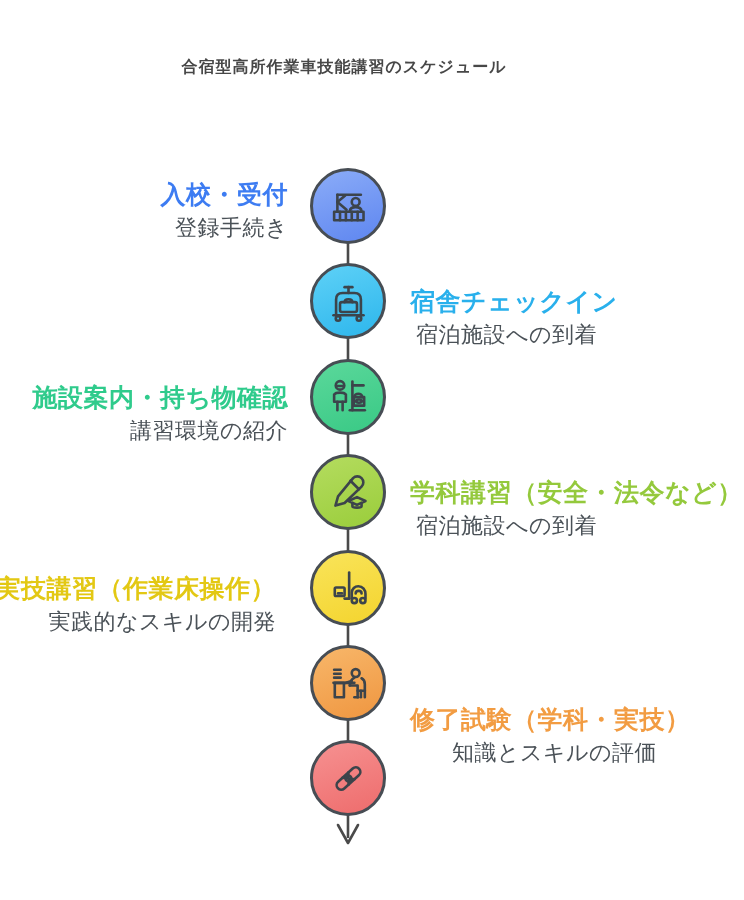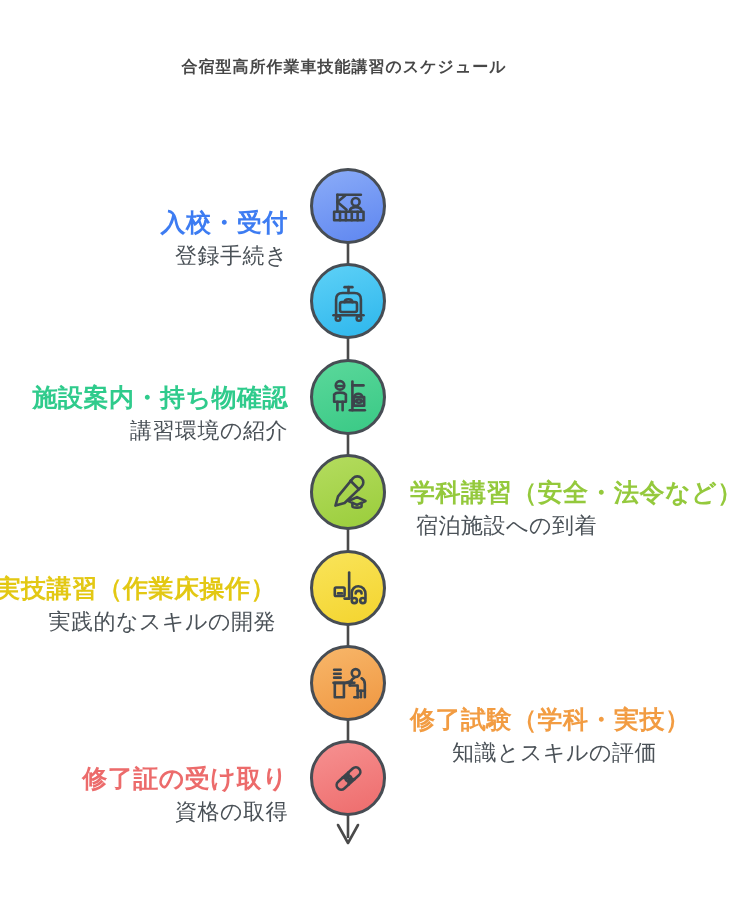--- a/index.html
+++ b/index.html
@@ -49,41 +49,45 @@
                 <path d="M19 29 L31 19"></path>
                 <path d="M19 29 L33 41"></path>
                 <circle cx="47" cy="29" r="6"></circle>
                 <path d="M38 43 C39 35 55 35 56 43"></path>
                 <rect x="14" y="44" width="45" height="13"></rect>
                 <path d="M23 44 V57 M32 44 V57 M41 44 V57 M50 44 V57"></path>
               </g>
             </svg>
           </span>
     </div>
-    <div class="textblock left" style="top: 204px; right: 456px;">
+    <div class="textblock left" style="top: 176px; right: 456px;">
       <div class="label" style="color: rgb(61, 124, 242);">入校・受付</div>
       <div class="sublabel" style="color: rgb(74, 81, 87);">登録手続き</div>
     </div>
   </div>
       <div class="step">
     <div class="circle" style="left: 310px; top: 263.4px; border-color: rgb(71, 77, 84); background: linear-gradient(160deg, rgb(94, 209, 247), rgb(45, 182, 236));">
       <span class="icon" style="color: rgb(60, 68, 75);">
             <svg viewBox="0 0 72 72">
               <g fill="none" stroke="currentColor" stroke-width="4" stroke-linecap="round" stroke-linejoin="round">
                 <path d="M17 57 V33 C17 26 21 23 27 23 H45 C51 23 55 26 55 33 V57"></path>
                 <path d="M36 23 V14"></path>
                 <path d="M30 14 H42"></path>
                 <rect x="23" y="37" width="26" height="15" rx="3"></rect>
                 <path d="M30 37 C30 31 42 31 42 37"></path>
                 <path d="M13 57 H59"></path>
                 <circle cx="20" cy="62" r="3.5"></circle>
                 <circle cx="52" cy="62" r="3.5"></circle>
               </g>
             </svg>
           </span>
+    </div>
+    <div class="textblock right" style="top: 283.4px; left: 410px;">
+      <div class="label" style="color: rgb(41, 176, 236);">宿舎チェックイン</div>
+      <div class="sublabel" style="color: rgb(74, 81, 87);">宿泊施設への到着</div>
     </div>
   </div>
       <div class="step">
     <div class="circle" style="left: 310px; top: 358.8px; border-color: rgb(71, 77, 84); background: linear-gradient(160deg, rgb(91, 216, 155), rgb(57, 201, 133));">
       <span class="icon" style="color: rgb(60, 68, 75);">
             <svg viewBox="0 0 72 72">
               <g fill="none" stroke="currentColor" stroke-width="4" stroke-linecap="round" stroke-linejoin="round">
                 <circle cx="23" cy="19" r="6.5"></circle>
                 <path d="M17 20 H29"></path>
                 <path d="M14 33 C17 29 29 29 32 33 V44 H14 Z"></path>
@@ -175,19 +179,15 @@
               <g fill="none" stroke="currentColor" stroke-width="4" stroke-linecap="round" stroke-linejoin="round">
                 <g transform="rotate(-42 36 36)">
                   <rect x="14" y="29" width="44" height="14" rx="7"></rect>
                   <path d="M30 29 L42 43 M42 29 L30 43"></path>
                   <circle cx="36" cy="36" r="4.5"></circle>
                 </g>
               </g>
             </svg>
           </span>
     </div>
-    <div class="textblock left" style="top: 760.4px; right: 456px;">
-      <div class="label" style="color: rgb(236, 107, 107);">修了証の受け取り</div>
-      <div class="sublabel" style="color: rgb(74, 81, 87);">資格の取得</div>
-    </div>
   </div>
     </div>
 </div>
 
 </body></html>

